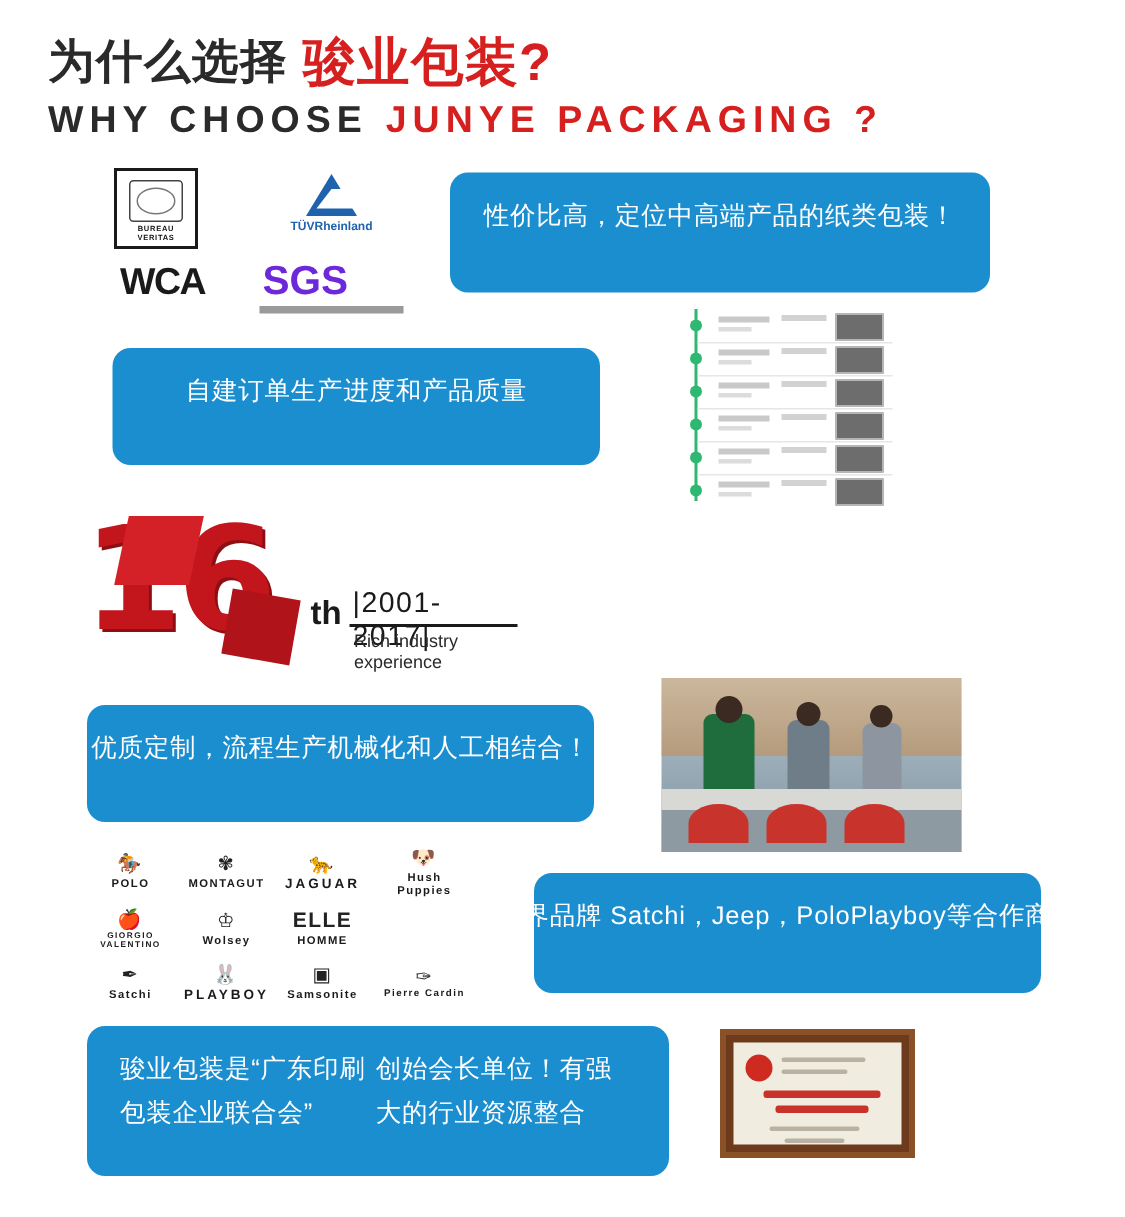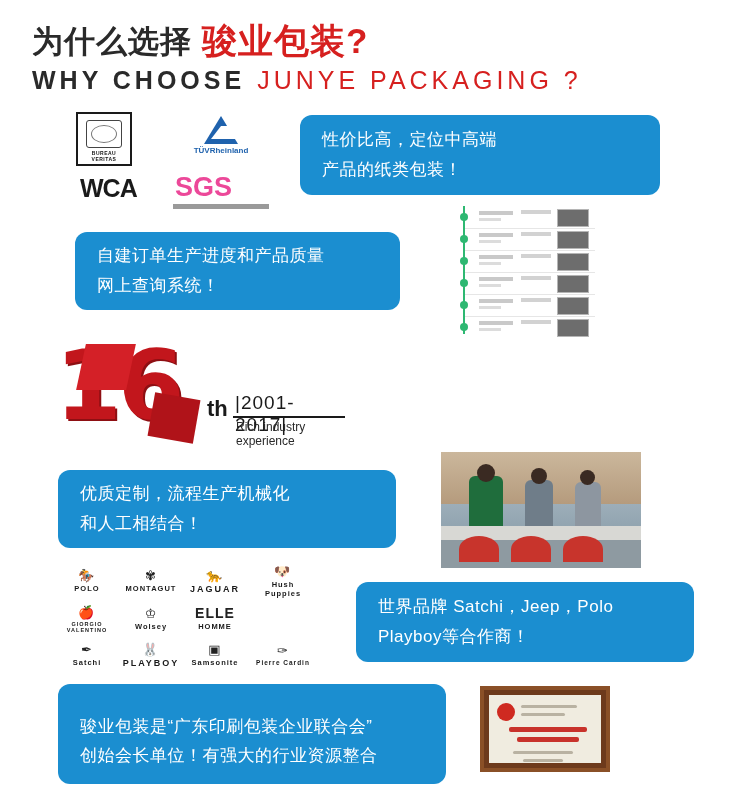--- a/index.html
+++ b/index.html
@@ -56,35 +56,34 @@
   }
   .hdr-en-a {
     font-size: 25px;
     font-weight: bold;
     color: #2a2a2a;
     letter-spacing: 4px;
     vertical-align: middle;
   }
   .hdr-en-b {
     font-size: 25px;
-    font-weight: normal;
+    font-weight: bold;
     color: #d6201f;
     letter-spacing: 4px;
     vertical-align: middle;
     margin-left: 12px;
   }
   
   .callout {
     position: absolute;
     background: #1b8ed0;
     color: #ffffff;
     border-radius: 12px;
     box-sizing: border-box;
     display: flex;
-    flex-direction: column;
     justify-content: center;
     padding: 14px 22px;
     font-size: 17px;
     line-height: 30px;
     letter-spacing: 0.5px;
   }
   .callout div {
     white-space: nowrap;
   }
   #callout-1 { left: 300px; top: 115px;  width: 360px; height: 80px; }
@@ -158,21 +157,21 @@
   .cert-tuv .lbl {
     font-size: 8px; color: #1f62ad; font-weight: bold; margin-top: 2px;
   }
   .cert-wca {
     left: 10px; top: 62px;
     font-size: 25px; font-weight: bold; color: #1a1a1a;
     letter-spacing: -1px;
   }
   .cert-sgs {
     left: 105px; top: 60px;
-    font-size: 27px; font-weight: bold; color: #ec4899;
+    font-size: 27px; font-weight: bold; color: #6d28d9;
     letter-spacing: 0px;
   }
   .cert-sgs-bar {
     position: absolute;
     left: 103px; top: 92px;
     width: 96px; height: 5px;
     background: #9a9a9a;
   }
 
   
@@ -439,21 +438,20 @@
     <div class="cert-sgs-bar"></div>
   </div>
 
   <div class="callout" id="callout-1">
     <div>性价比高，定位中高端</div>
     <div>产品的纸类包装！</div>
   </div>
 
   <div class="callout" id="callout-2">
     <div>自建订单生产进度和产品质量</div>
-    <div>网上查询系统！</div>
   </div>
 
   <div class="qry">
     <div class="qry-row" style="top:0">
       <div class="qry-node" style="top:7px"></div>
         <div class="qry-txt"></div>
         <div class="qry-txt2"></div>
         <div class="qry-lbl"></div>
         <div class="qry-img"></div>
     </div>

